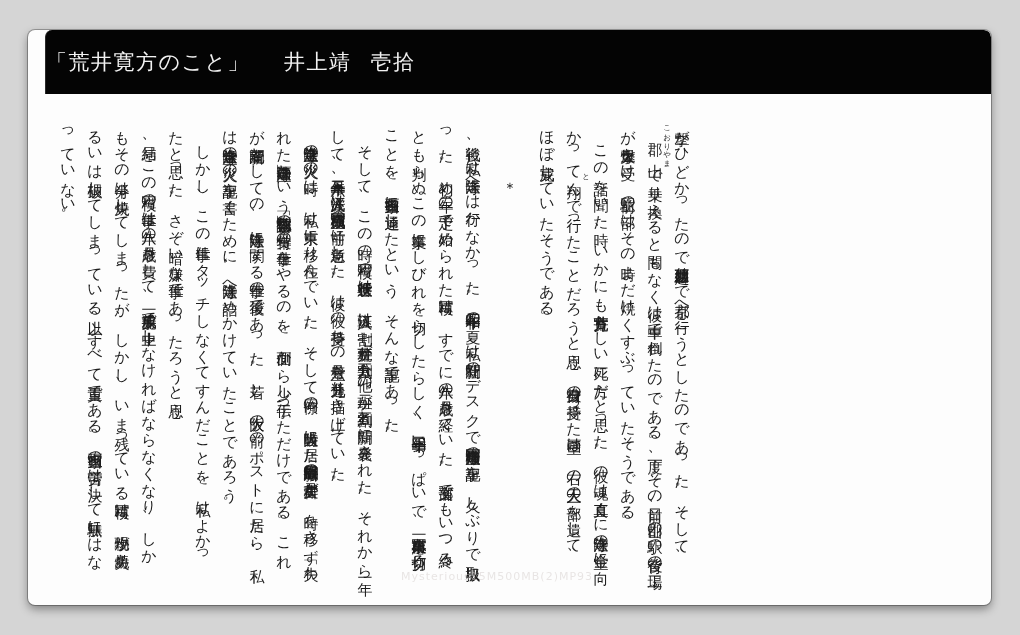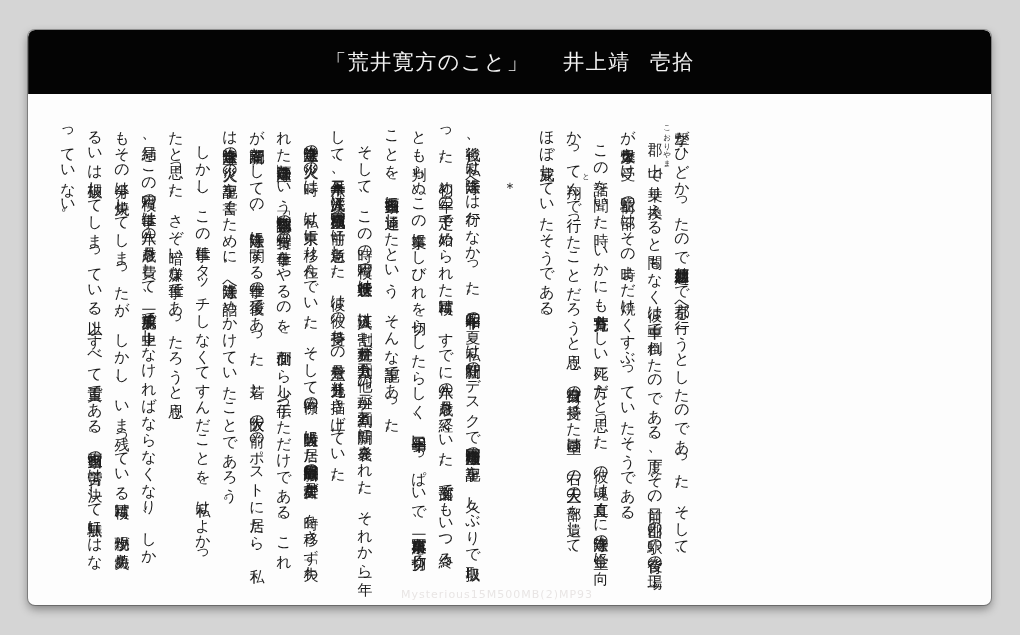--- a/index.html
+++ b/index.html
@@ -17,25 +17,26 @@
     border-radius: 7px;
     box-shadow: 0 0 0 1px rgba(0,0,0,0.28), 0 4px 10px rgba(0,0,0,0.40);
     overflow: hidden;
   }
   .header {
     height: 64px;
     background: #040404;
     border-radius: 7px 7px 0 0;
     display: flex;
     align-items: center;
-    justify-content: center;
+    justify-content: flex-start;
     color: #f2f2f2;
     font-size: 21px;
     letter-spacing: 1.5px;
     border-left: 1px solid #2a2a2a;
+    margin-left: 17px;
   }
   .header .title  { margin-right: 34px; }
   .header .author { margin-right: 19px; }
   .article-body {
     writing-mode: vertical-rl;
     text-orientation: mixed;
     height: 452px;
     margin: 26px 22px 0 26px;
     font-size: 15px;
     line-height: 27px;
@@ -50,21 +51,21 @@
     margin-block-end: 10px;
   }
   ruby { ruby-position: over; }
   rt {
     font-size: 7.5px;
     line-height: 1;
     letter-spacing: 0;
   }
   .watermark {
     position: absolute;
-    left: 373px; bottom: 4px;
+    left: 373px; bottom: 22px;
     font-size: 11px;
     letter-spacing: 1px;
     color: #cfc8c6;
     opacity: 0.45;
     filter: blur(0.4px);
     font-family: "DejaVu Sans", "Liberation Sans", sans-serif;
     user-select: none;
   }
 </style>
 </head>

